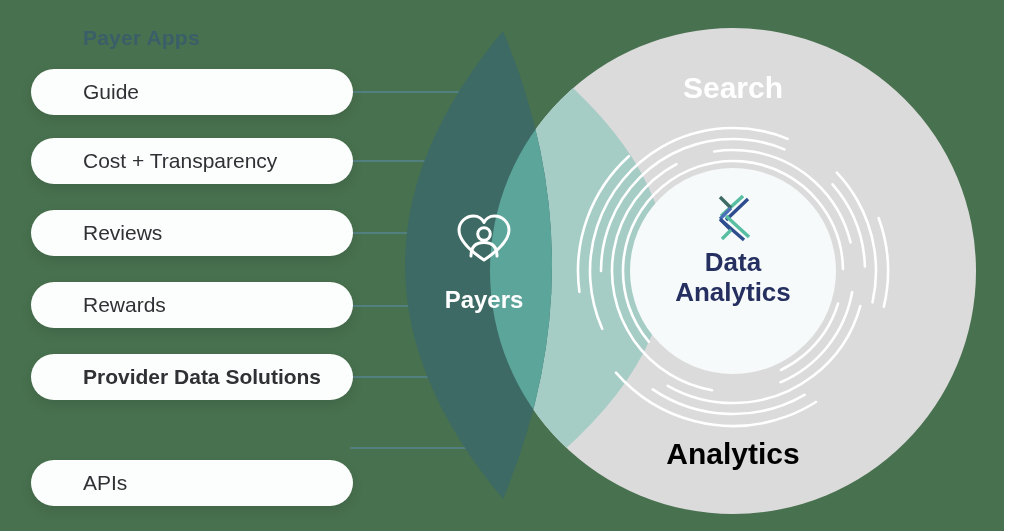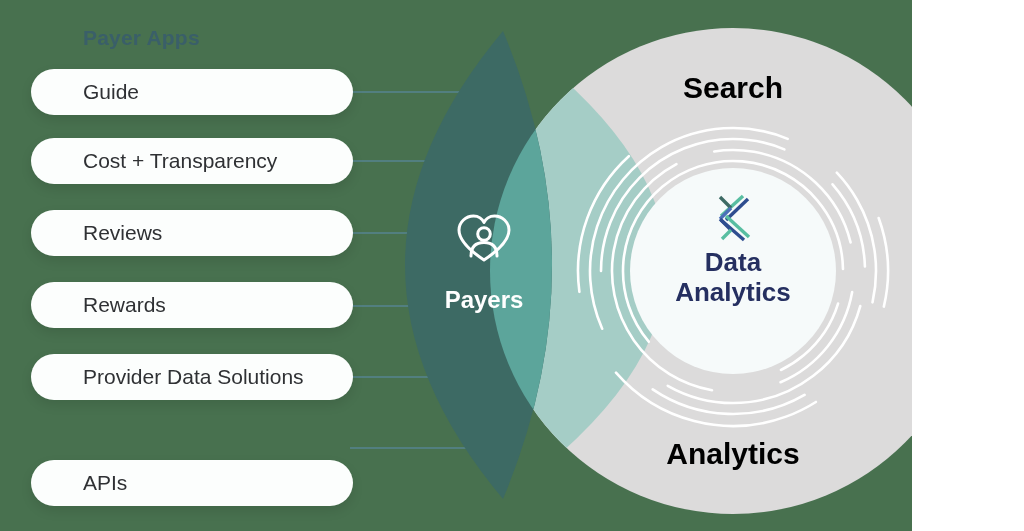--- a/index.html
+++ b/index.html
@@ -1,21 +1,21 @@
 <!DOCTYPE html>
 <html><head>
 <meta charset="utf-8">
 <style>
   * { margin: 0; padding: 0; box-sizing: border-box; }
   html, body { width: 1024px; height: 531px; overflow: hidden; }
   body { font-family: "Liberation Sans", sans-serif; }
 
   .canvas {
     position: relative;
-    width: 912px;
+    width: 1004px;
     height: 531px;
     background: #48714F;
     overflow: hidden;
   }
   .diagram-svg {
     position: absolute;
     inset: 0;
   }
   .page-title {
     position: absolute;
@@ -38,42 +38,42 @@
     align-items: center;
     padding-left: 52px;
     font-size: 21px;
     color: #2F3134;
     white-space: nowrap;
   }
   .pill-1 { top: 69px; }
   .pill-2 { top: 138px; }
   .pill-3 { top: 210px; }
   .pill-4 { top: 282px; }
-  .pill-5 { top: 354px; }
+  .pill-5 { top: 354px; font-weight: bold; }
   .pill-6 { top: 426px; margin-top: 34px; }
 
   .payers-label {
     position: absolute;
     left: 414px;
     top: 286px;
     width: 140px;
     text-align: center;
     font-size: 24px;
     font-weight: 700;
     color: #FFFFFF;
   }
   .search-label {
     position: absolute;
     left: 633px;
     top: 71px;
     width: 200px;
     text-align: center;
     font-size: 30px;
     font-weight: 700;
-    color: #000000;
+    color: #ffffff;
   }
   .analytics-label {
     position: absolute;
     left: 633px;
     top: 437px;
     width: 200px;
     text-align: center;
     font-size: 30px;
     font-weight: 700;
     color: #000000;

